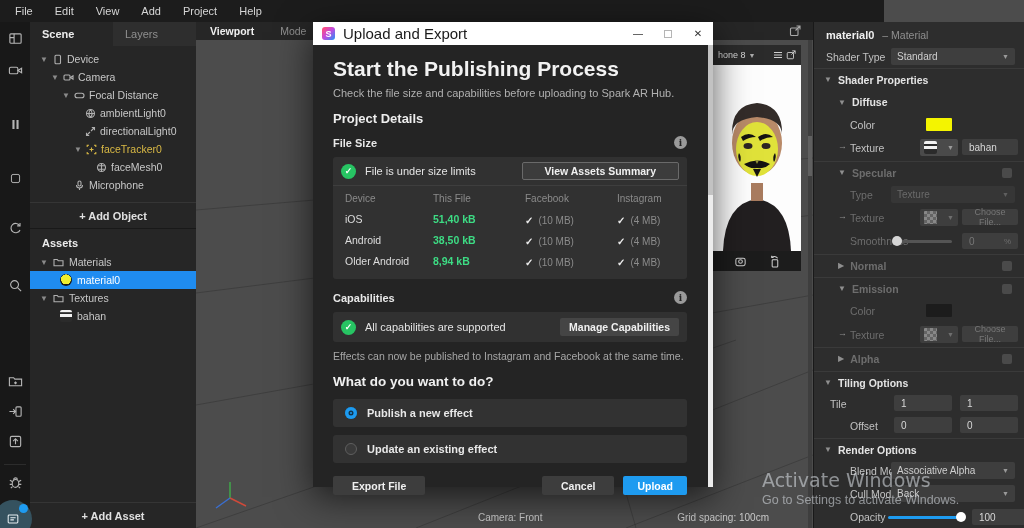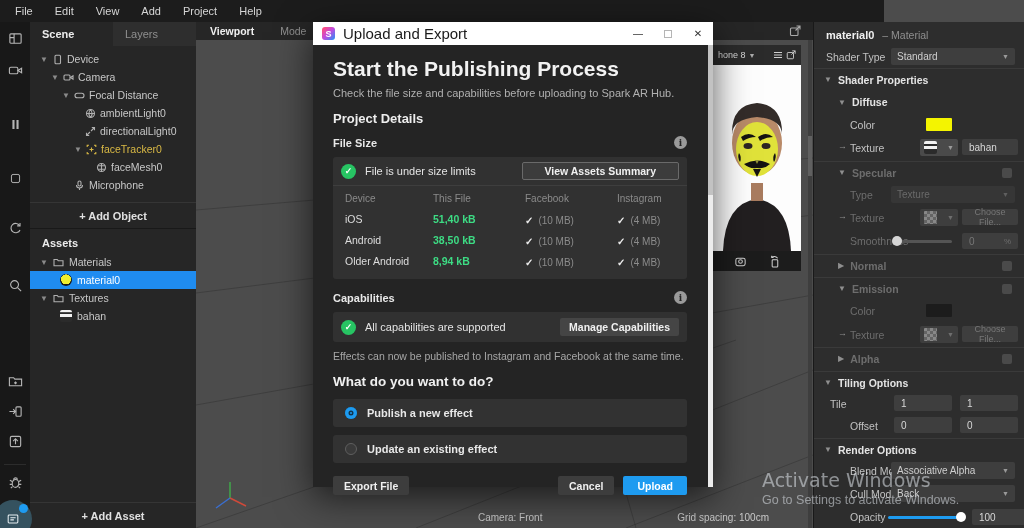--- a/index.html
+++ b/index.html
@@ -170,21 +170,21 @@
   .dh3 { color:#f0f0f0; font-size:13.5px; font-weight:bold; margin-top:12px; }
   .optcard { background:#323232; border-radius:3px; height:28px; display:flex;
     align-items:center; gap:10px; padding:0 12px; }
   .optcard.first { margin-top:10px; } .optcard + .optcard { margin-top:8px; }
   .radio { width:12px; height:12px; border-radius:50%; flex:0 0 auto; }
   .radio.on { background:#1e9bf0; box-shadow:inset 0 0 0 3.5px #1e9bf0, inset 0 0 0 5px #10344d; }
   .radio.off { background:#3a3a3a; border:1px solid #5e5e5e; }
   .optlbl { color:#e8e8e8; font-size:11px; font-weight:bold; }
   .dfooter { display:flex; align-items:center; margin-top:13px; }
   .dfooter .spacer { flex:1; }
-  .btn.footer { height:19px; padding:0 11px; background:#3d3d3d; }
+  .btn.footer { height:19px; padding:0 19px; background:#3d3d3d; }
   .btn.primary { height:19px; padding:0 14px; background:#1e9bf0; margin-left:9px; color:#fff; }
 </style>
 </head>
 <body>
 
 <div class="app">
 
   <div class="menubar">
     <span class="mi">File</span>
     <span class="mi">Edit</span>

